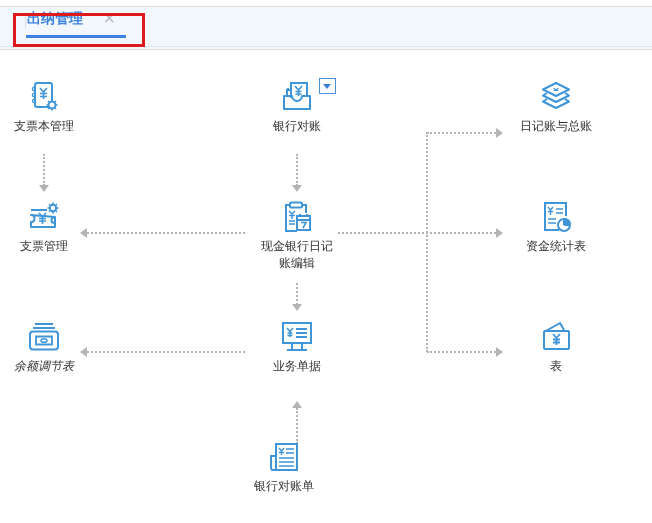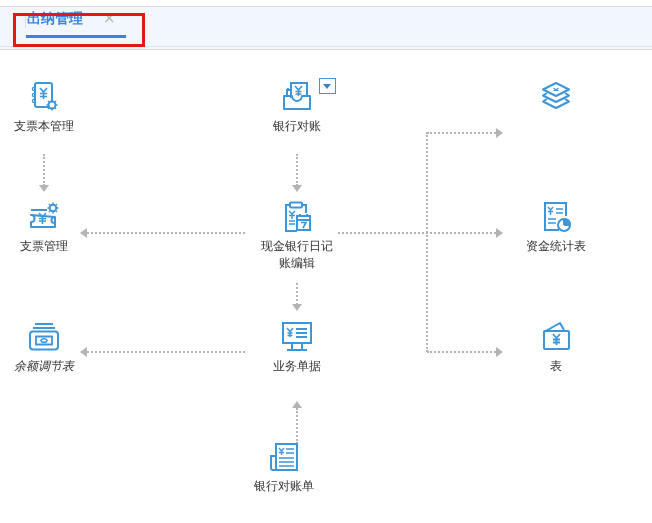--- a/index.html
+++ b/index.html
@@ -130,20 +130,21 @@
 <div class="dropdown-btn"></div>
 
 <div class="node" style="left:506px; top:80px; width:100px; height:80px;">
   <svg class="ico" viewBox="0 0 34 34">
     <path d="M17 3 L30 9.5 L17 16 L4 9.5 Z" fill="none" stroke="#3e95d8" stroke-width="2" stroke-linejoin="round"></path>
     <path d="M8 13 L4 15.5 L17 22 L30 15.5 L26 13" fill="none" stroke="#3e95d8" stroke-width="2" stroke-linejoin="round"></path>
     <path d="M8 19 L4 21.5 L17 28 L30 21.5 L26 19" fill="none" stroke="#3e95d8" stroke-width="2" stroke-linejoin="round"></path>
     <path d="M14.5 8 L17 10 L19.5 8 M14.5 10.5 H19.5" fill="none" stroke="#3e95d8" stroke-width="1.2"></path>
   </svg>
   <div class="lbl">
+    <div>日记账与总账</div>
   </div>
 </div>
 
 <div class="node" style="left:4px; top:200px; width:80px; height:60px;">
   <svg class="ico" viewBox="0 0 34 34">
     <path d="M4 10 H20 M28 17 V27 H4 V22 C6.5 22 7.5 20.5 7.5 18.5 C7.5 16.5 6.5 15 4 15 Z" fill="none" stroke="#3e95d8" stroke-width="2" stroke-linejoin="round"></path>
     <path d="M28 17 C25.5 17 24.5 18.5 24.5 20.5 C24.5 22.5 25.5 23 28 23" fill="none" stroke="#3e95d8" stroke-width="2"></path>
     <path d="M12 13 L15.5 17 L19 13 M15.5 17 V24 M12 18.5 H19 M12 21 H19" fill="none" stroke="#3e95d8" stroke-width="1.6"></path>
     <circle cx="26" cy="8" r="3.3" fill="#fff" stroke="#3e95d8" stroke-width="2"></circle>
     <path d="M26 2.5 V4 M26 12 V13.5 M20.5 8 H22 M30 8 H31.5 M22 4 L23 5 M29 11 L30 12 M30 4 L29 5 M23 11 L22 12" stroke="#3e95d8" stroke-width="1.6"></path>

